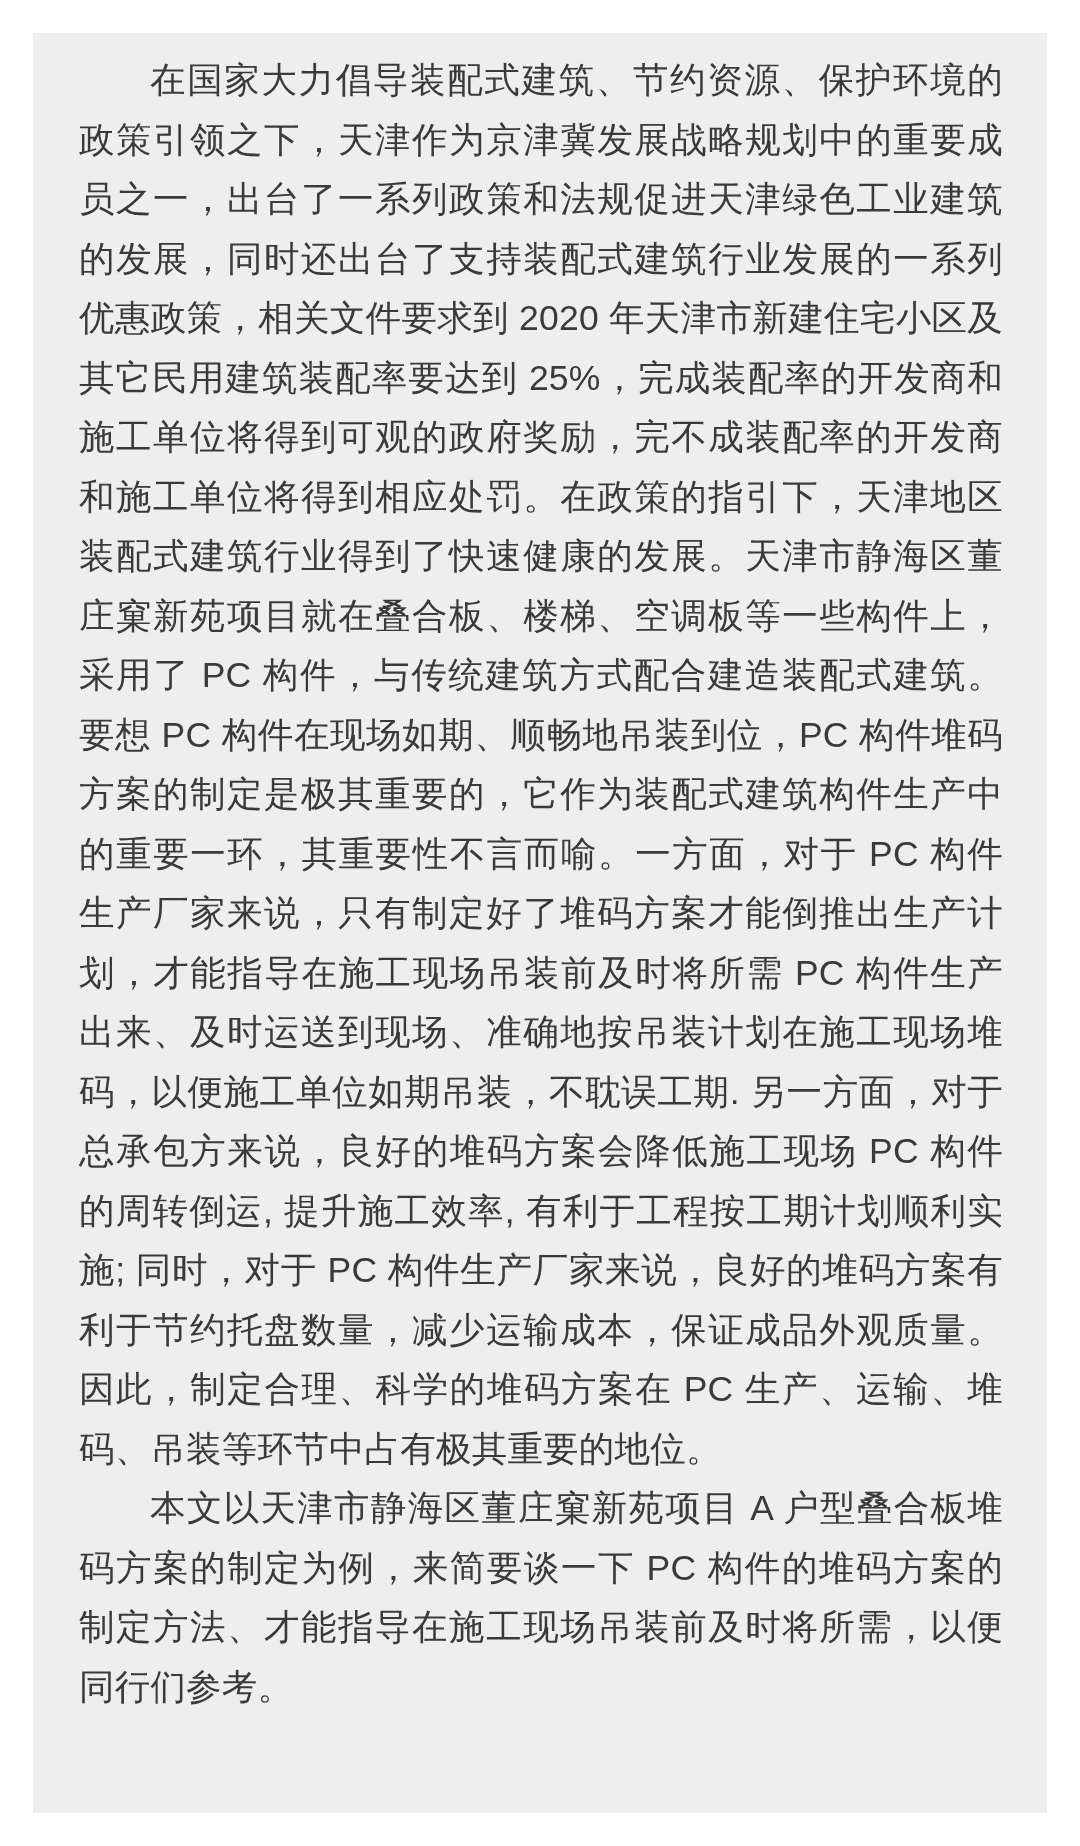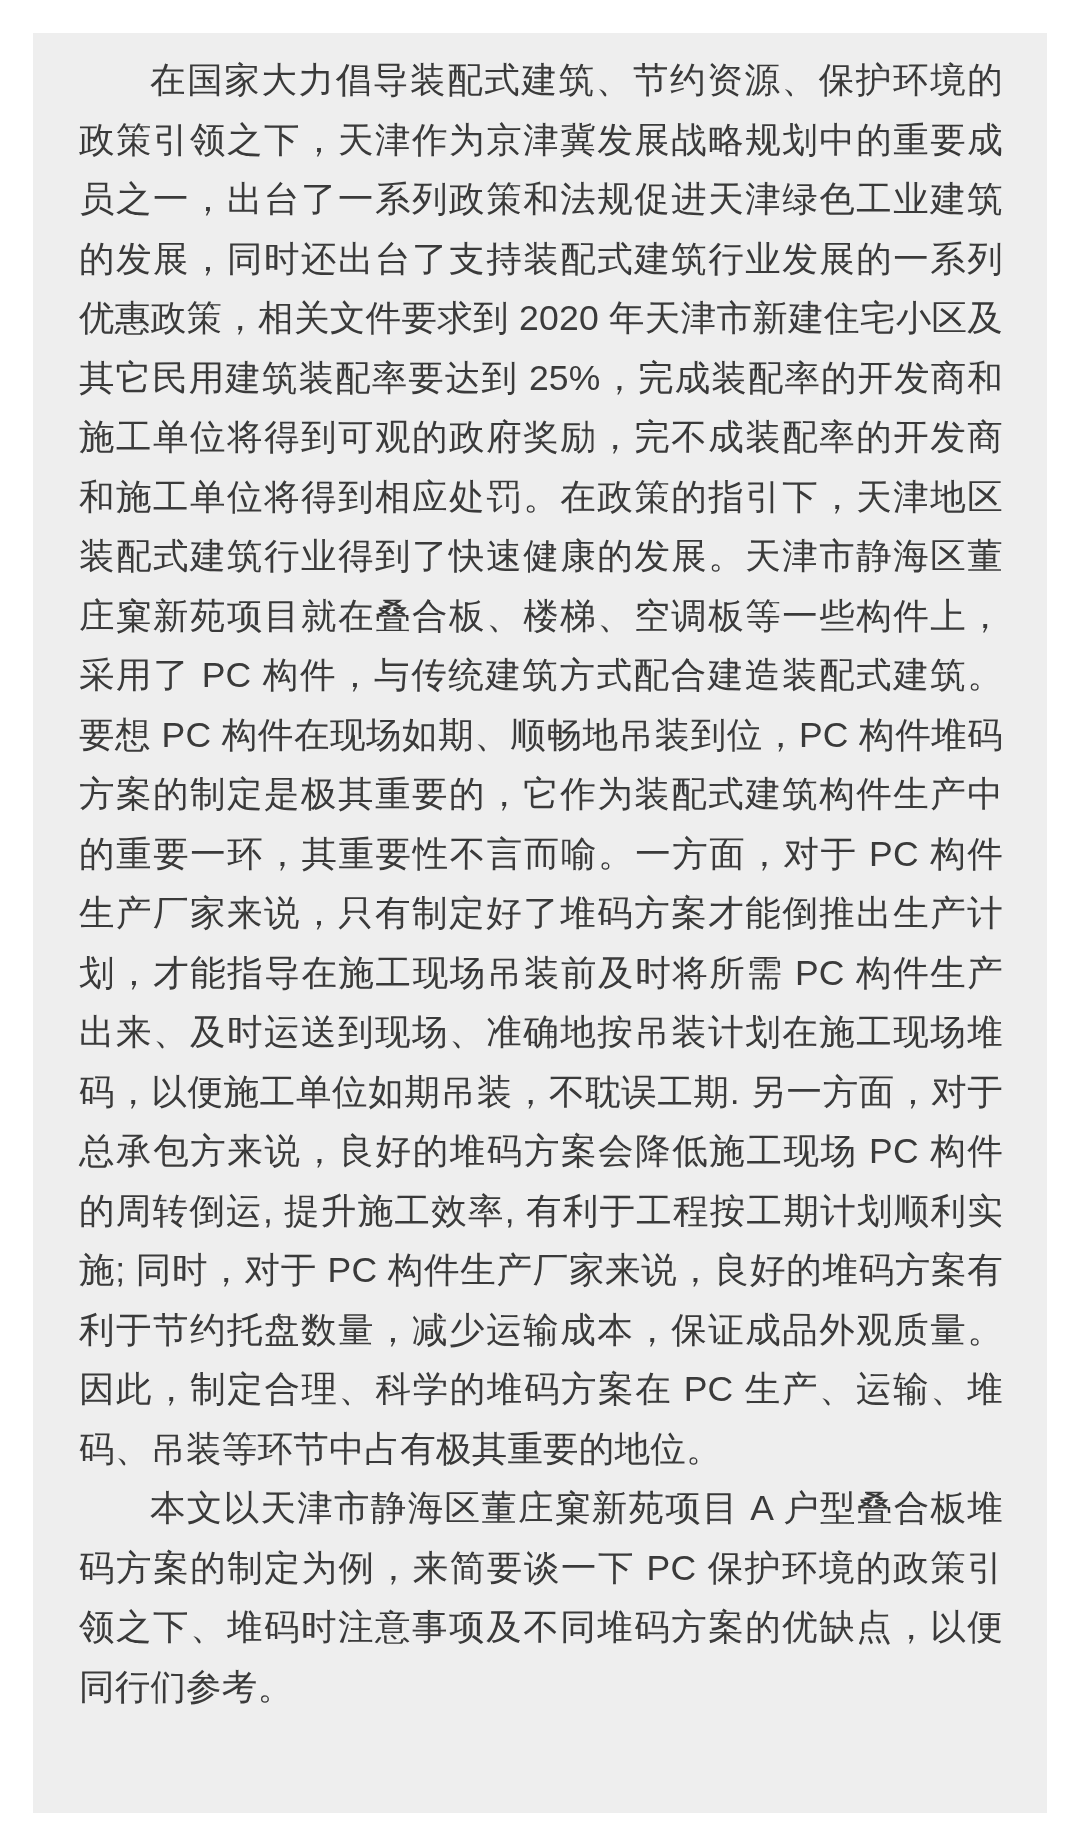--- a/index.html
+++ b/index.html
@@ -53,16 +53,16 @@
     margin-top: 0;
   }
 </style>
 </head>
 <body>
 
 <div class="page">
   <div class="sheet">
     <div class="text-body">
       <p class="para">在国家大力倡导装配式建筑、节约资源、保护环境的政策引领之下，天津作为京津冀发展战略规划中的重要成员之一，出台了一系列政策和法规促进天津绿色工业建筑的发展，同时还出台了支持装配式建筑行业发展的一系列优惠政策，相关文件要求到 2020 年天津市新建住宅小区及其它民用建筑装配率要达到 25%，完成装配率的开发商和施工单位将得到可观的政府奖励，完不成装配率的开发商和施工单位将得到相应处罚。在政策的指引下，天津地区装配式建筑行业得到了快速健康的发展。天津市静海区董庄窠新苑项目就在叠合板、楼梯、空调板等一些构件上，采用了 PC 构件，与传统建筑方式配合建造装配式建筑。要想 PC 构件在现场如期、顺畅地吊装到位，PC 构件堆码方案的制定是极其重要的，它作为装配式建筑构件生产中的重要一环，其重要性不言而喻。一方面，对于 PC 构件生产厂家来说，只有制定好了堆码方案才能倒推出生产计划，才能指导在施工现场吊装前及时将所需 PC 构件生产出来、及时运送到现场、准确地按吊装计划在施工现场堆码，以便施工单位如期吊装，不耽误工期. 另一方面，对于总承包方来说，良好的堆码方案会降低施工现场 PC 构件的周转倒运, 提升施工效率, 有利于工程按工期计划顺利实施; 同时，对于 PC 构件生产厂家来说，良好的堆码方案有利于节约托盘数量，减少运输成本，保证成品外观质量。因此，制定合理、科学的堆码方案在 PC 生产、运输、堆码、吊装等环节中占有极其重要的地位。</p>
-      <p class="para">本文以天津市静海区董庄窠新苑项目 A 户型叠合板堆码方案的制定为例，来简要谈一下 PC 保护环境的政策引领之下、堆码时注意事项及不同堆码方案的优缺点，以便同行们参考。</p>
+      <p class="para">本文以天津市静海区董庄窠新苑项目 A 户型叠合板堆码方案的制定为例，来简要谈一下 PC 构件的堆码方案的制定方法、才能指导在施工现场吊装前及时将所需，以便同行们参考。</p>
     </div>
   </div>
 </div>
 
 </body></html>

